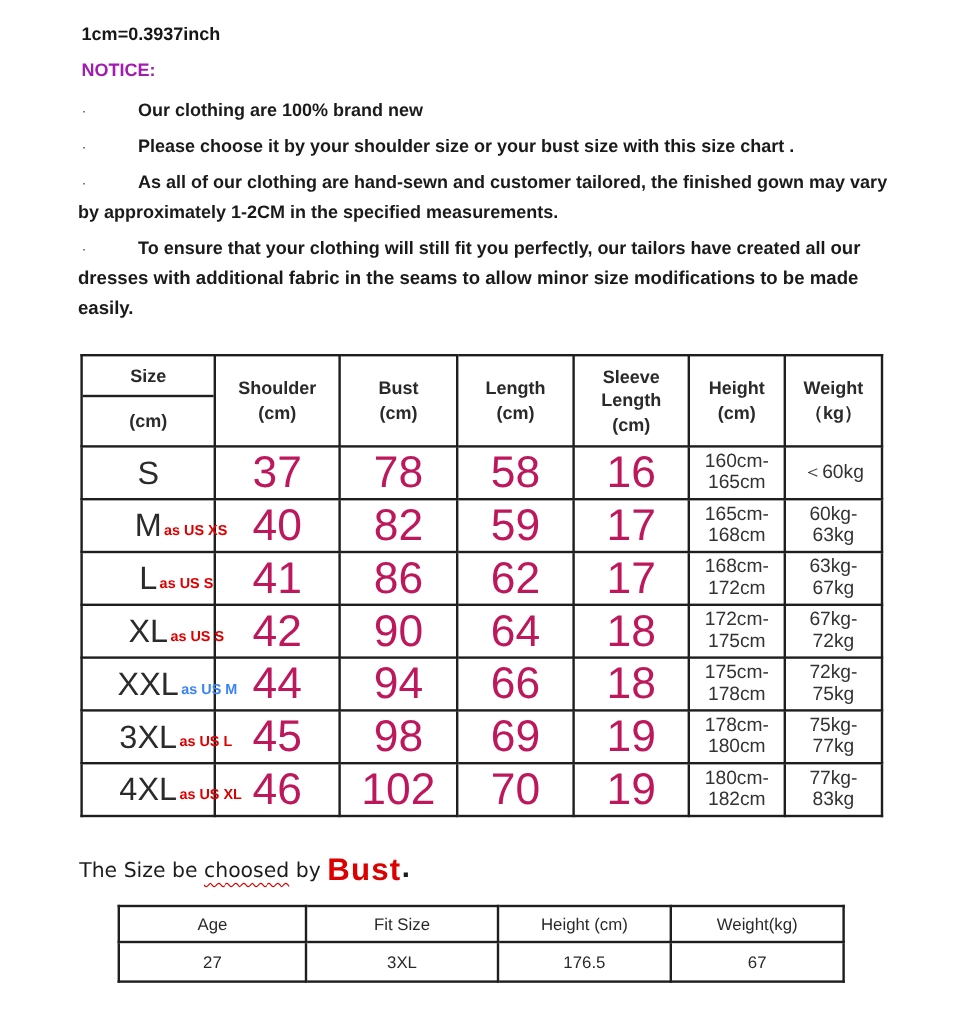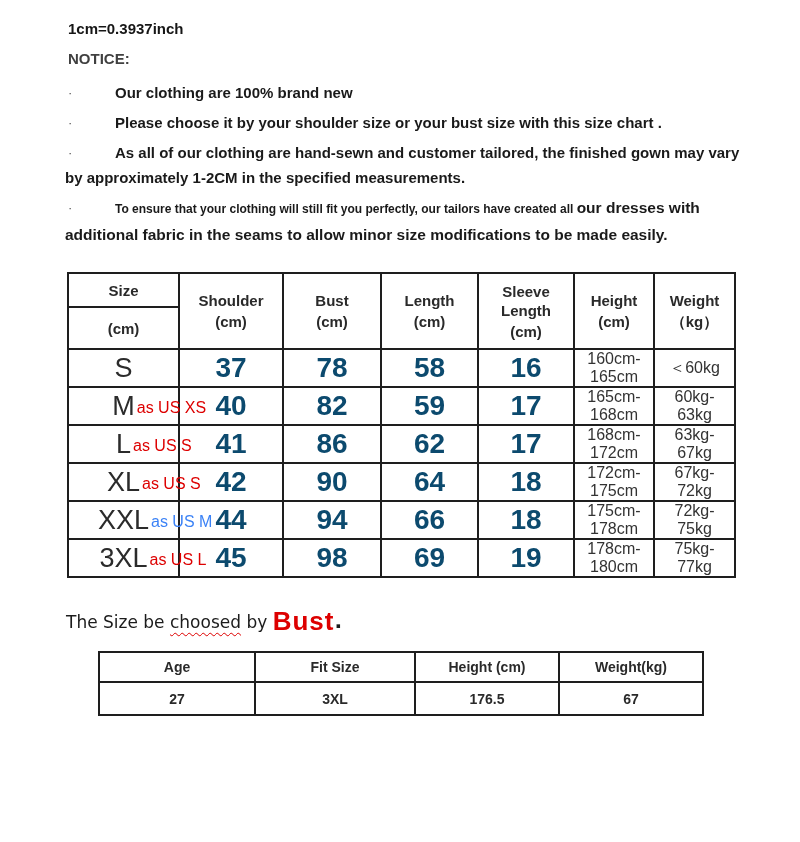--- a/index.html
+++ b/index.html
@@ -11,36 +11,36 @@
   }
   .doc { padding: 20px 50px 0 65px; }
 
   
   .conv-note {
     margin-left: 3px;
     font-size: 15px; font-weight: bold; color: #161616;
   }
   .notice-label {
     margin-top: 13px; margin-left: 3px;
-    font-size: 15px; font-weight: bold; color: #404040;
+    font-size: 15px; font-weight: bold; color: #a21caf;
   }
   .notice-list { list-style: none; margin-top: 13px; width: 685px; }
   .notice-item {
     position: relative;
     font-size: 15px; font-weight: bold; color: #1a1a1a;
     line-height: 25px;
     text-indent: 50px;
     margin-bottom: 5px;
   }
   .notice-item .bullet {
     position: absolute; left: 3px; top: 0;
     font-size: 13px; color: #555; font-weight: normal;
     text-indent: 0;
   }
-  .notice-item .txt-small { font-size: 12px; }
+  .notice-item .txt-small { font-size: 15px; }
   .notice-item .txt-large { font-size: 15.5px; }
 
   
   .size-table {
     margin-top: 25px; margin-left: 2px;
     border-collapse: collapse; table-layout: fixed;
     width: 667px;
   }
   .size-table th, .size-table td {
     border: 2px solid #1e1e1e;
@@ -58,24 +58,24 @@
   .corner-bottom {
     height: 40px;
     display: flex; align-items: center; justify-content: center;
   }
   .size-table tbody td { height: 37px; }
   .size-cell { overflow: visible; }
   .size-wrap { position: relative; display: inline-block; }
   .size-letter { font-size: 27px; font-weight: 400; color: #2b2b2b; line-height: 30px; }
   .us-label {
     position: absolute; left: 100%; bottom: 4px; margin-left: 2px;
-    font-size: 16px; font-weight: normal; white-space: nowrap;
+    font-size: 12px; font-weight: bold; white-space: nowrap;
     z-index: 2;
   }
-  .num-cell { font-size: 28px; font-weight: 700; color: #0c4a6e; }
+  .num-cell { font-size: 37px; font-weight: 400; color: #be185d; }
   .range-cell {
     font-size: 16px; font-weight: 400; color: #333;
     line-height: 18px; white-space: pre-line; padding: 0 1px;
   }
 
   
   .model-caption {
     margin-top: 28px; margin-left: 1px;
     font-family: "DejaVu Sans", sans-serif;
     font-size: 17px; color: #1c1c1c;
@@ -94,21 +94,21 @@
   .model-caption .period { font-size: 20px; font-weight: bold; color: #1c1c1c; }
 
   .model-table {
     margin-top: 14px; margin-left: 33px;
     border-collapse: collapse; table-layout: fixed;
     width: 604px;
   }
   .model-table th, .model-table td {
     border: 2px solid #1e1e1e; background: #fff;
     text-align: center; vertical-align: middle;
-    font-size: 14px; font-weight: bold; color: #2a2a2a;
+    font-size: 14px; font-weight: normal; color: #2a2a2a;
   }
   .model-table thead th { height: 30px; }
   .model-table tbody td { height: 33px; }
 </style>
 </head>
 <body>
 
 <div class="doc">
 
   <div class="conv-note">1cm=0.3937inch</div>
@@ -235,20 +235,31 @@
           <td class="size-cell"><span class="size-wrap"><span class="size-letter">3XL</span><span class="us-label" style="color: rgb(221, 0, 0);">as US L</span></span></td>
           <td class="num-cell">45</td>
           <td class="num-cell">98</td>
           <td class="num-cell">69</td>
           <td class="num-cell">19</td>
           <td class="range-cell">178cm-
 180cm</td>
           <td class="range-cell">75kg-
 77kg</td>
         </tr>
+        <tr>
+          <td class="size-cell"><span class="size-wrap"><span class="size-letter">4XL</span><span class="us-label" style="color: rgb(221, 0, 0);">as US XL</span></span></td>
+          <td class="num-cell">46</td>
+          <td class="num-cell">102</td>
+          <td class="num-cell">70</td>
+          <td class="num-cell">19</td>
+          <td class="range-cell">180cm-
+182cm</td>
+          <td class="range-cell">77kg-
+83kg</td>
+        </tr>
       </tbody>
   </table>
 
   <div class="model-caption">
     <span>The Size be </span><span class="misspelled" style="text-decoration-color: rgb(221, 0, 0);">choosed</span><span> by </span><span class="model-word" style="color: rgb(221, 0, 0);">Bust</span><span class="period">.</span>
   </div>
 
   <table class="model-table">
     <colgroup>
       <col style="width:156px">

